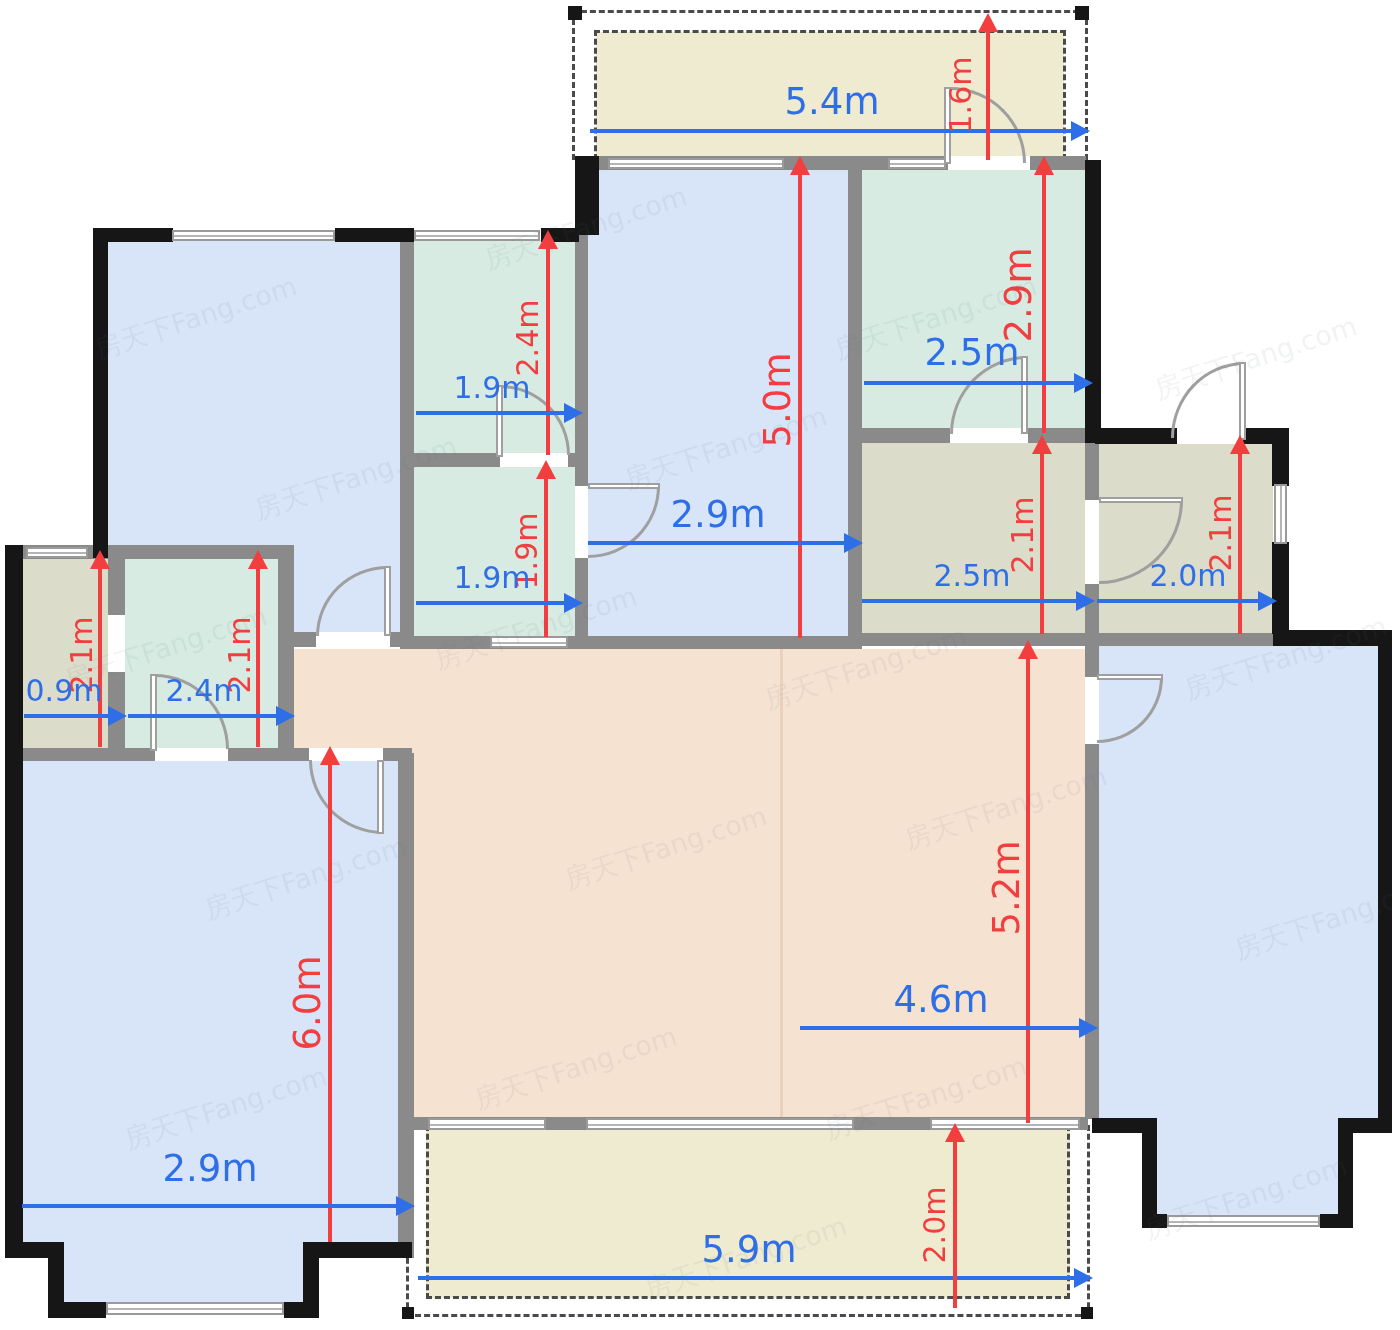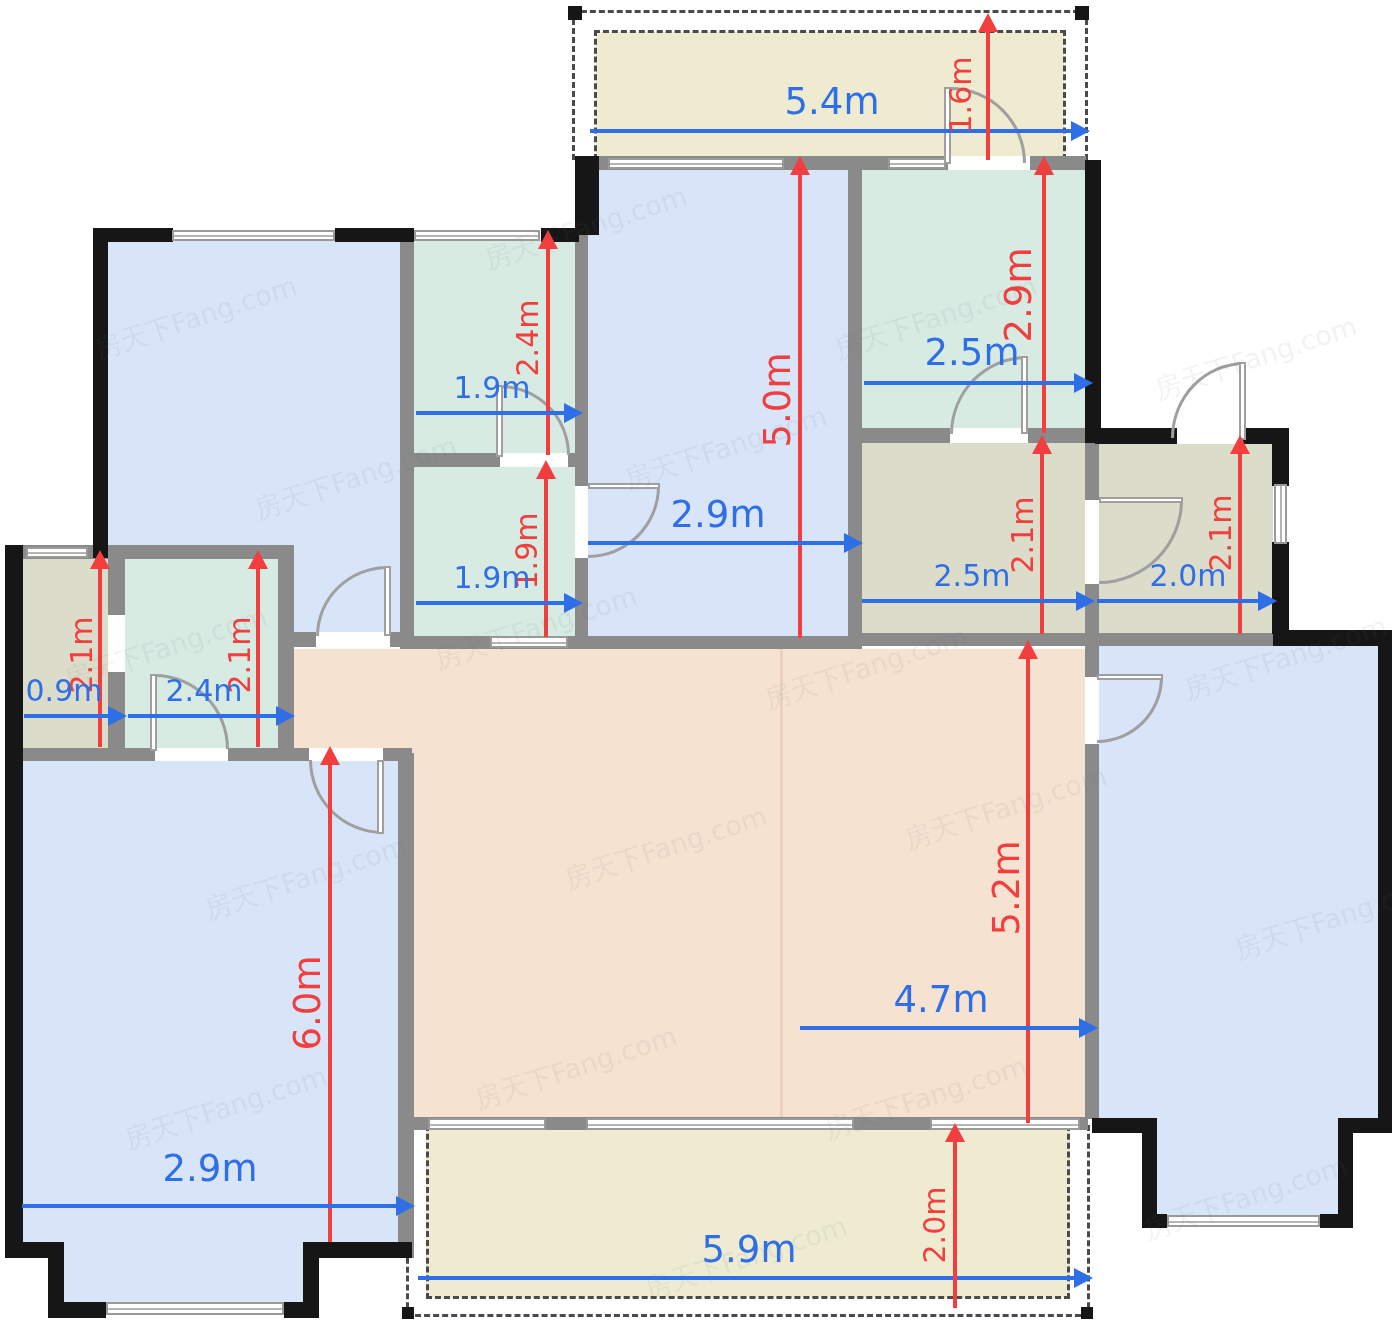--- a/index.html
+++ b/index.html
@@ -205,21 +205,21 @@
   <span class="dlh" style="left:204px;top:690px;">2.4m</span>
 
   <div class="dim-v" style="left:328px;top:761px;height:481px;"></div>
   <span class="dlv big" style="left:307px;top:1003px;">6.0m</span>
   <div class="dim-h" style="left:22px;top:1204px;width:378px;"></div>
   <span class="dlh big" style="left:210px;top:1168px;">2.9m</span>
 
   <div class="dim-v" style="left:1026px;top:655px;height:468px;"></div>
   <span class="dlv big" style="left:1006px;top:888px;">5.2m</span>
   <div class="dim-h" style="left:800px;top:1026px;width:283px;"></div>
-  <span class="dlh big" style="left:941px;top:999px;">4.7m</span>
+  <span class="dlh big" style="left:941px;top:999px;">4.6m</span>
 
   <div class="dim-h" style="left:418px;top:1276px;width:660px;"></div>
   <span class="dlh big" style="left:749px;top:1249px;">5.9m</span>
   <div class="dim-v" style="left:953px;top:1138px;height:170px;"></div>
   <span class="dlv" style="left:934px;top:1225px;">2.0m</span>
 
   <span class="wm" style="left:90px;top:300px;">房天下Fang.com</span>
   <span class="wm" style="left:480px;top:210px;">房天下Fang.com</span>
   <span class="wm" style="left:830px;top:300px;">房天下Fang.com</span>
   <span class="wm" style="left:1150px;top:340px;">房天下Fang.com</span>

